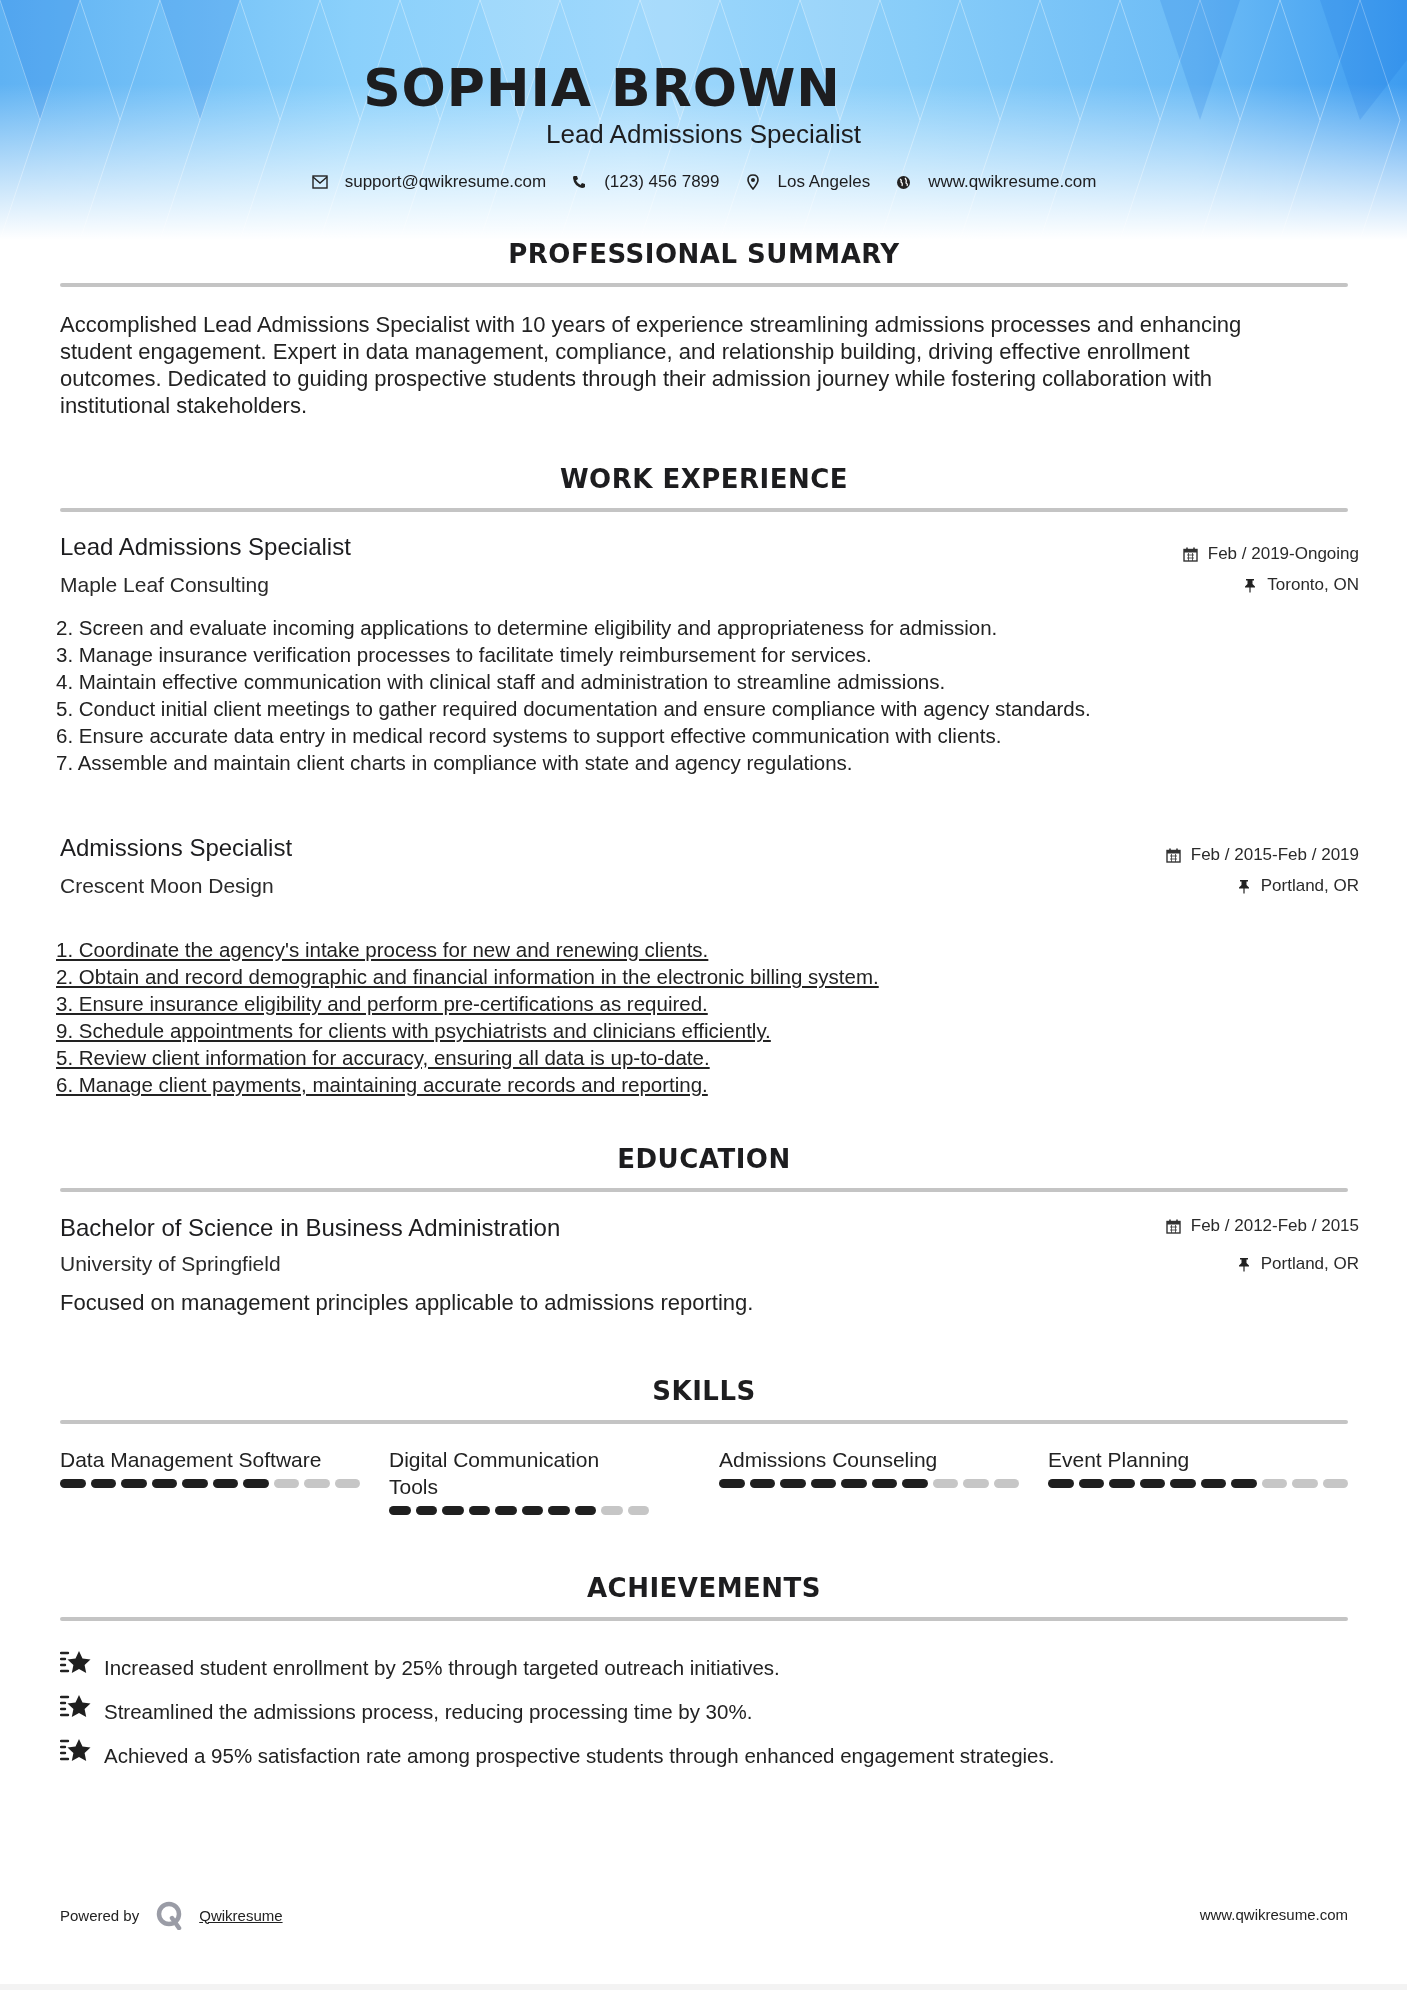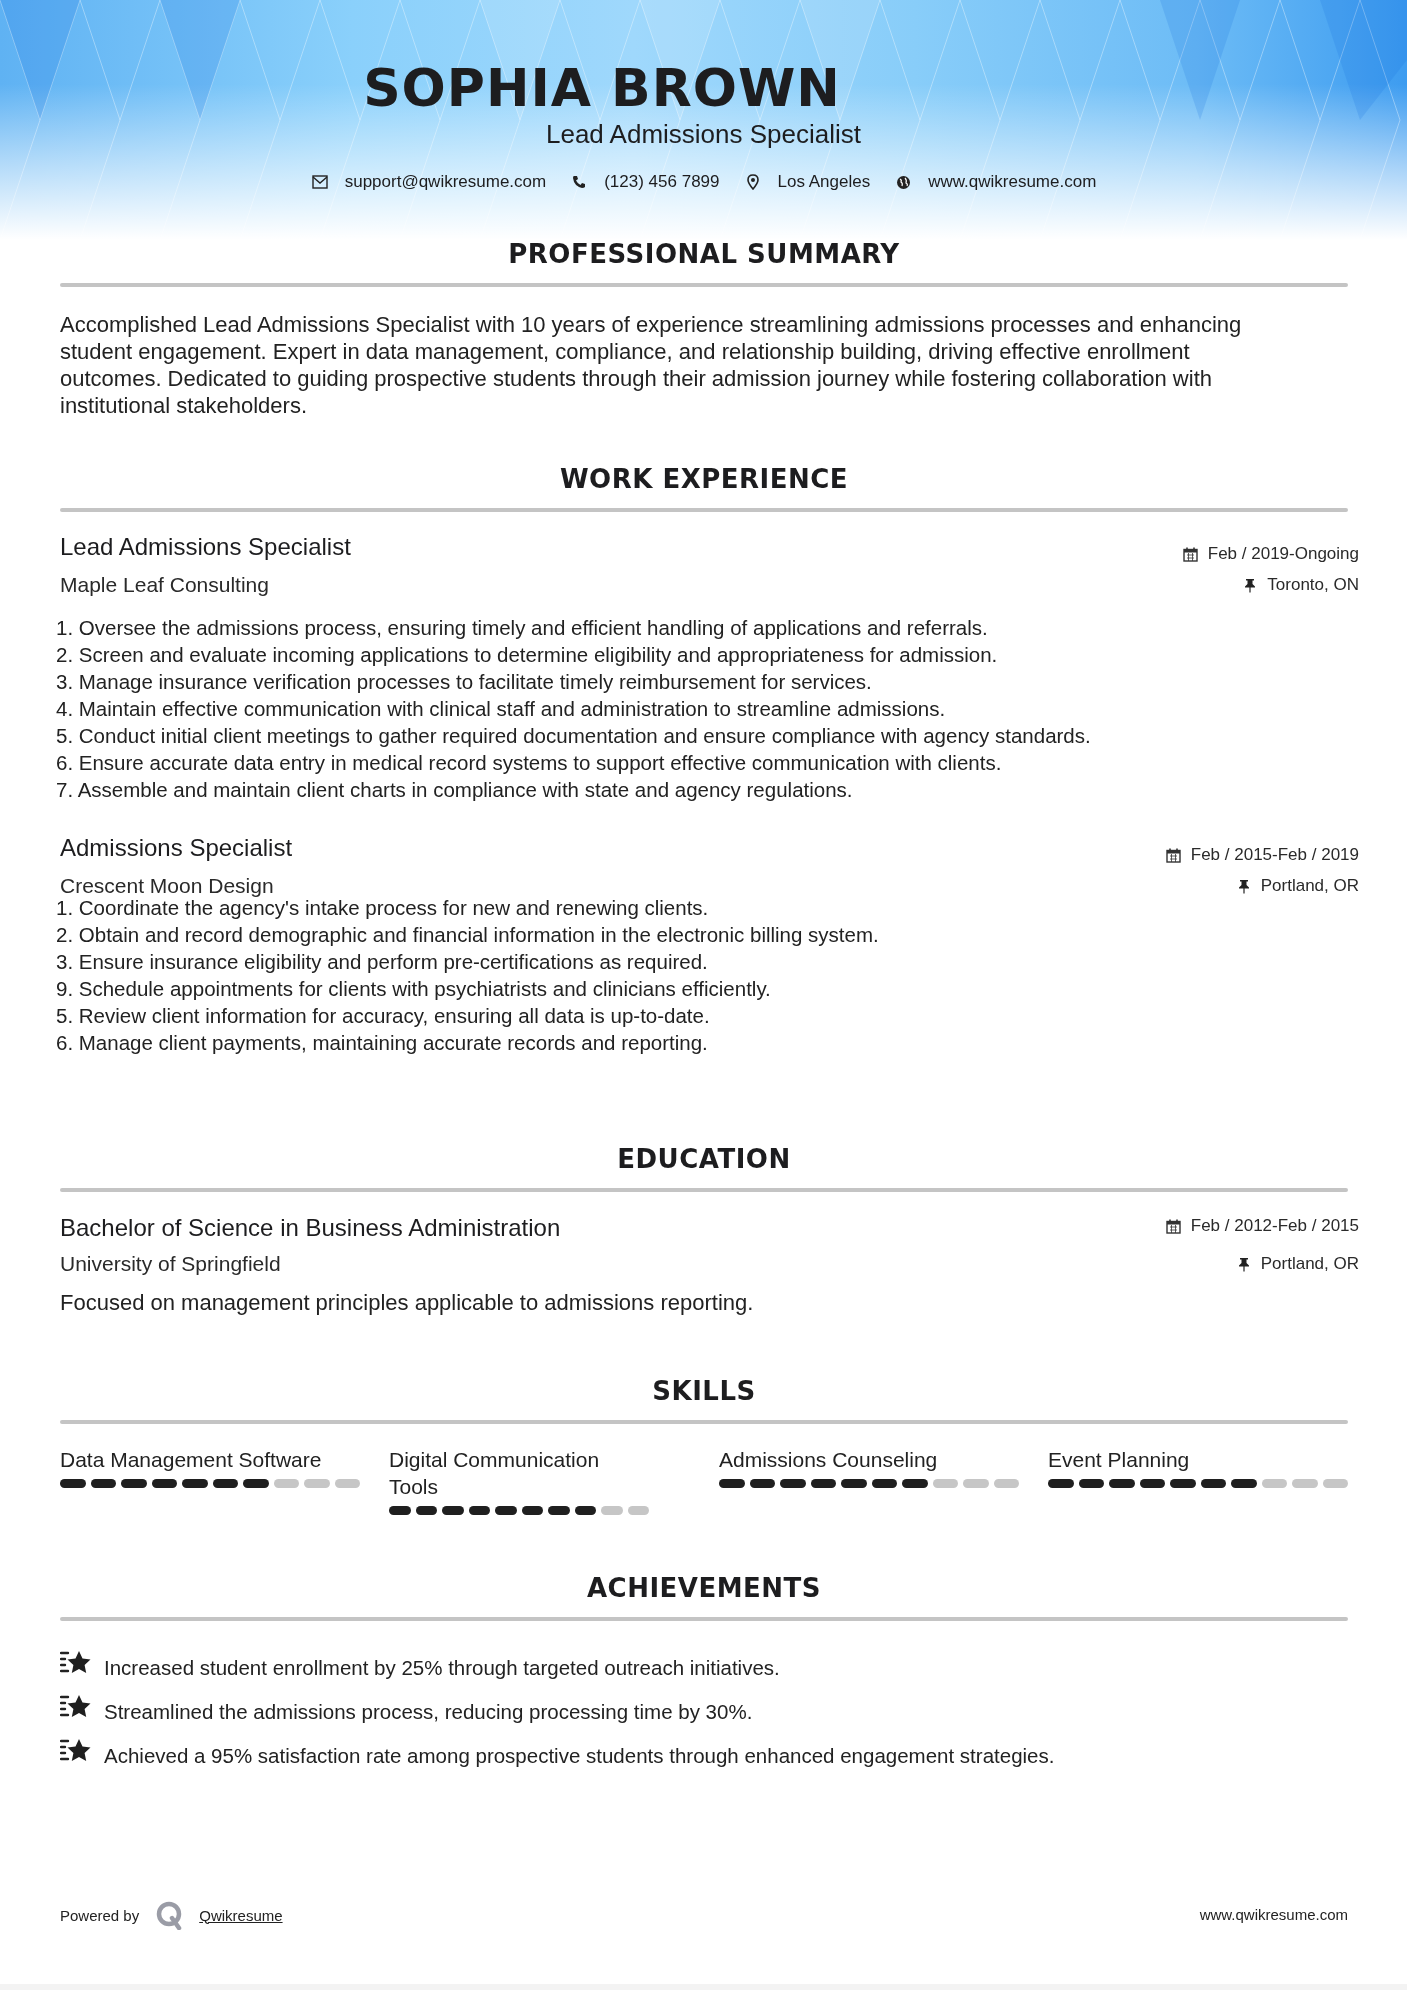--- a/index.html
+++ b/index.html
@@ -162,21 +162,20 @@
 <div class="entry-sub" style="top:573px;">Maple Leaf Consulting</div>
 <div class="meta" style="top:575px;">
   <span class="ic">
     <svg width="12" height="15" viewBox="0 0 12 15">
         <path d="M2 1 H10 V2.5 H8.5 V6 L11 8.5 V9.5 H6.6 V14.5 H5.4 V9.5 H1 V8.5 L3.5 6 V2.5 H2 Z" fill="#222"></path>
       </svg>
   </span>
   <span>Toronto, ON</span>
 </div>
 <ul class="bullets" style="top:614px;">
-  <li>1. Oversee the admissions process, ensuring timely and efficient handling of applications and referrals.</li>
   <li>2. Screen and evaluate incoming applications to determine eligibility and appropriateness for admission.</li>
   <li>3. Manage insurance verification processes to facilitate timely reimbursement for services.</li>
   <li>4. Maintain effective communication with clinical staff and administration to streamline admissions.</li>
   <li>5. Conduct initial client meetings to gather required documentation and ensure compliance with agency standards.</li>
   <li>6. Ensure accurate data entry in medical record systems to support effective communication with clients.</li>
   <li>7. Assemble and maintain client charts in compliance with state and agency regulations.</li>
 </ul>
 
 <div class="entry-title" style="top:834px;">Admissions Specialist</div>
 <div class="meta" style="top:845px;">
@@ -192,21 +191,21 @@
 </div>
 <div class="entry-sub" style="top:874px;">Crescent Moon Design</div>
 <div class="meta" style="top:876px;">
   <span class="ic">
     <svg width="12" height="15" viewBox="0 0 12 15">
         <path d="M2 1 H10 V2.5 H8.5 V6 L11 8.5 V9.5 H6.6 V14.5 H5.4 V9.5 H1 V8.5 L3.5 6 V2.5 H2 Z" fill="#222"></path>
       </svg>
   </span>
   <span>Portland, OR</span>
 </div>
-<ul class="bullets" style="top:894px;">
+<ul class="bullets" style="top:936px;text-decoration:underline;">
   <li>1. Coordinate the agency's intake process for new and renewing clients.</li>
   <li>2. Obtain and record demographic and financial information in the electronic billing system.</li>
   <li>3. Ensure insurance eligibility and perform pre-certifications as required.</li>
   <li>9. Schedule appointments for clients with psychiatrists and clinicians efficiently.</li>
   <li>5. Review client information for accuracy, ensuring all data is up-to-date.</li>
   <li>6. Manage client payments, maintaining accurate records and reporting.</li>
 </ul>
 
 <div class="section-title" style="top:1144px;">EDUCATION</div>
 <div class="section-rule" style="top:1188px;"></div>

